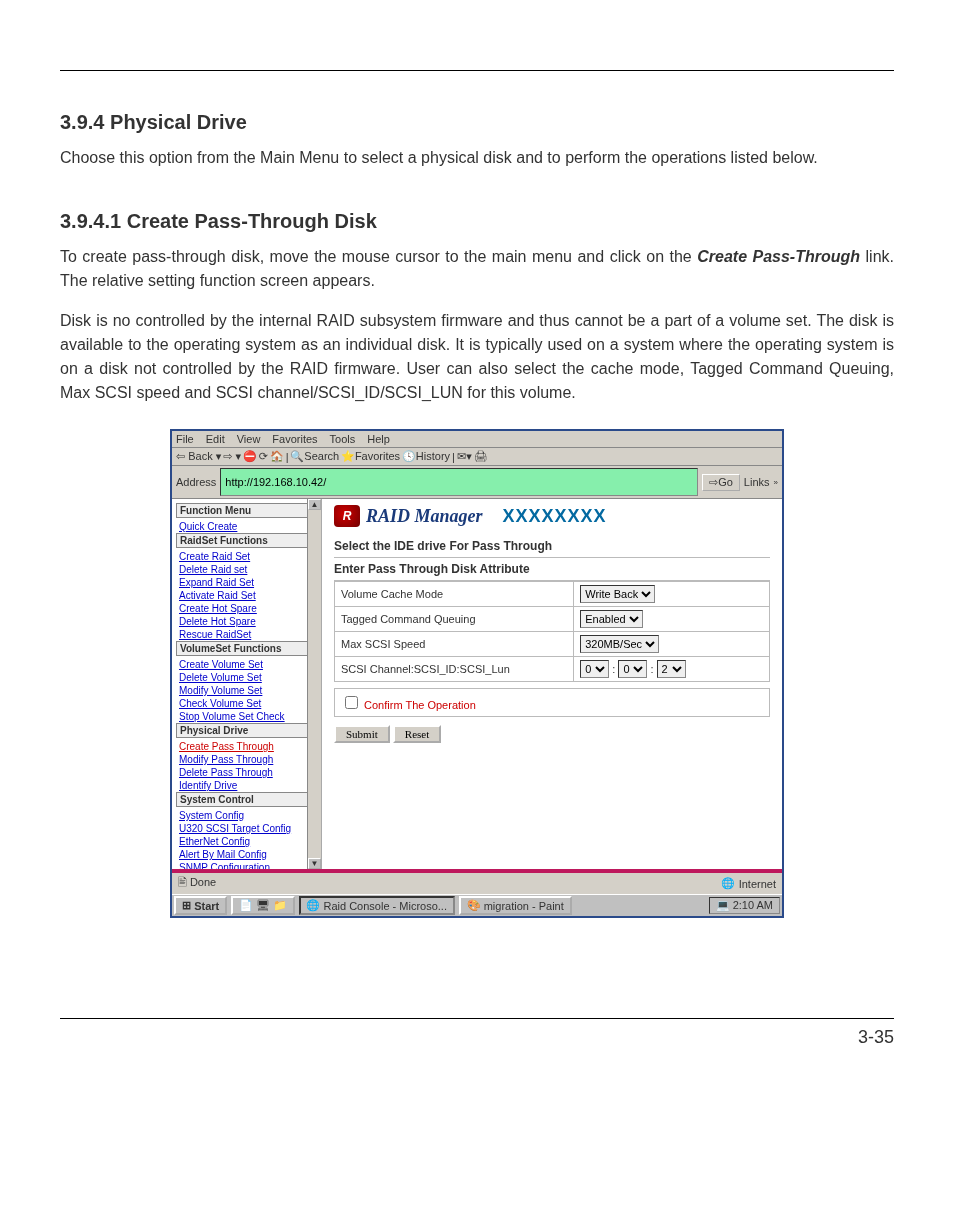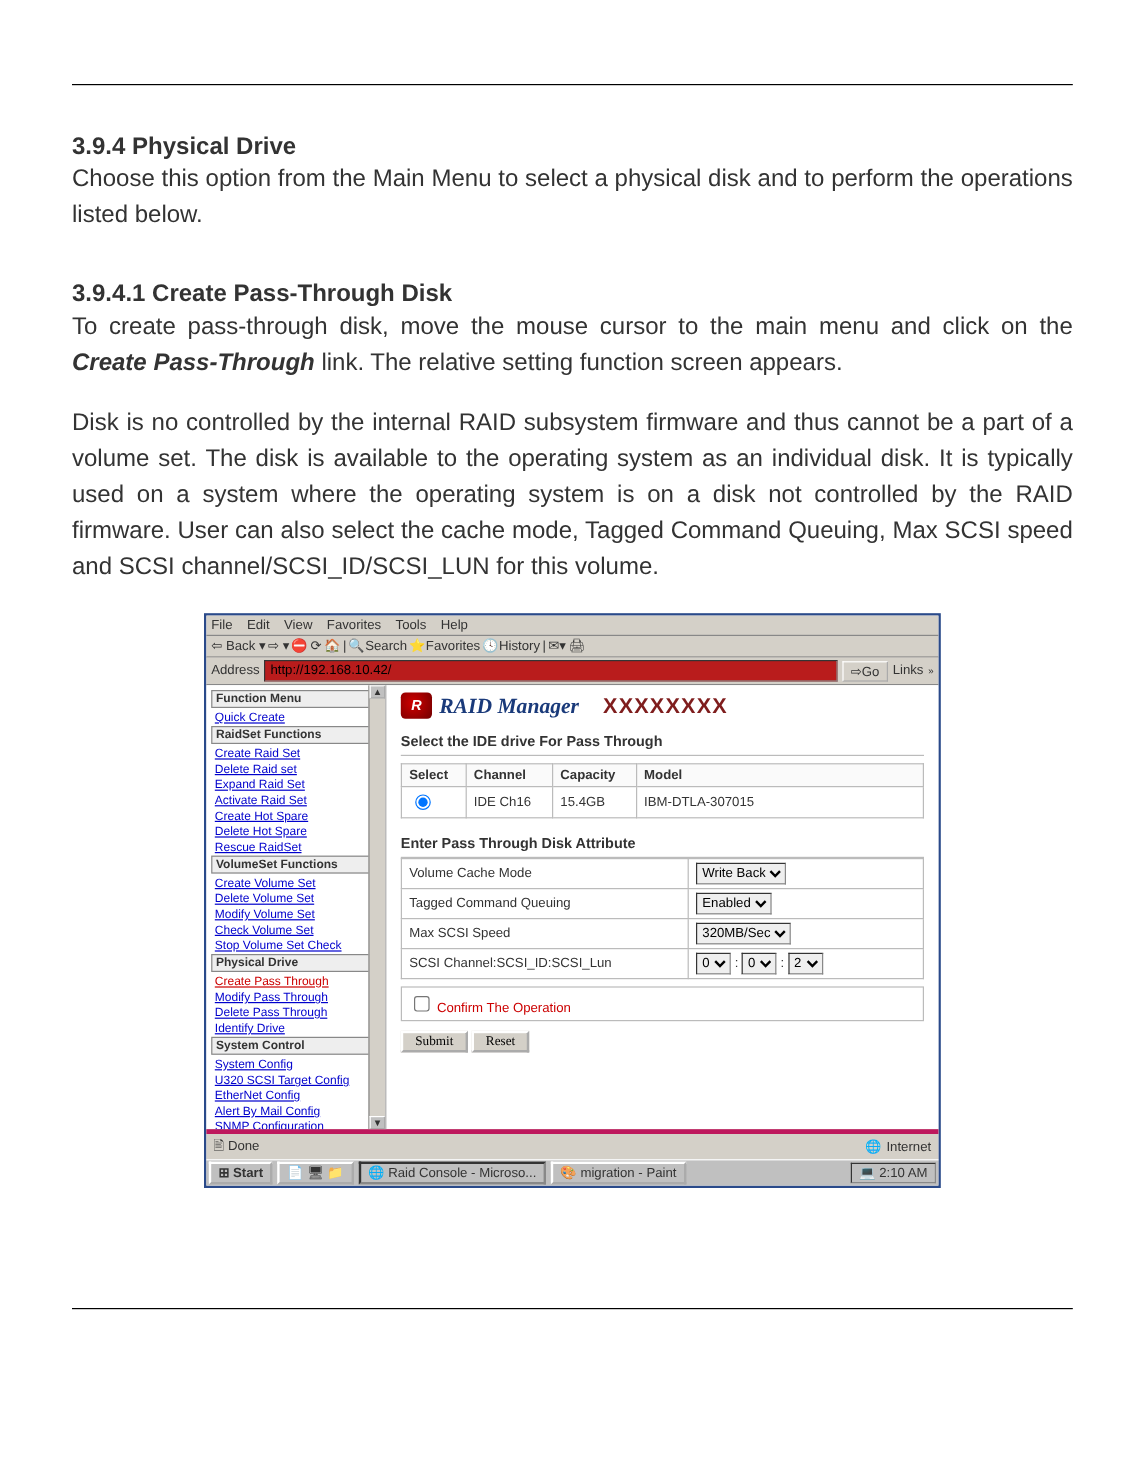--- a/index.html
+++ b/index.html
@@ -15,23 +15,23 @@
     margin-top: 70px;
     border: none;
     border-top: 1px solid #000;
   }
   .subhead {
     font-weight: bold;
     font-size: 20px;
     margin-top: 40px;
   }
   p.body {
-    font-size: 20px;
+    font-size: 16px;
     line-height: 1.5;
-    margin-top: 0;
+    margin-top: 12px;
     text-align: justify;
   }
   .bolditalic { font-weight: bold; font-style: italic; }
   .screenshot-wrap {
     width: 614px;
     margin: 24px auto 0 auto;
     border: 2px solid #2a4a8a;
     font-family: Tahoma, sans-serif;
     font-size: 11px;
   }
@@ -63,23 +63,23 @@
     display: flex; gap: 2px; align-items: center;
     border-bottom: 1px solid #888;
   }
   .addrbar {
     background: #d4d0c8;
     padding: 2px 4px;
     display: flex; gap: 4px; align-items: center;
     border-bottom: 1px solid #888;
   }
   .addrbar input {
-    flex: 1; height: 18px; font-size: 11px;
+    flex: 1; height: 28px; font-size: 11px;
     border: 1px inset #888; padding: 4px 4px;
-    background: #b91c1c;
+    background: #86efac;
   }
   .addrbar .go {
     background: #d4d0c8; border: 1px outset #fff;
     padding: 1px 6px;
   }
   .content-area {
     display: flex;
     background: #fff;
     height: 370px;
   }
@@ -135,21 +135,21 @@
     display: flex; align-items: center; justify-content: center;
     font-size: 12px;
   }
   .brand .raidm {
     font-size: 18px; font-weight: bold;
     color: #1a3a7a; font-style: italic;
     font-family: Georgia, serif;
   }
   .brand .xs {
     font-size: 18px; font-weight: bold;
-    color: #7f1d1d; margin-left: 14px;
+    color: #0369a1; margin-left: 14px;
     letter-spacing: 1px;
   }
   .sec-title {
     font-weight: bold; font-size: 12px;
     border-bottom: 1px solid #bbb;
     padding: 4px 0;
   }
   table.drive {
     width: 100%; border-collapse: collapse;
     margin: 6px 0 10px 0;
@@ -294,36 +294,20 @@
     </div>
 
     <div class="main-panel">
       <div class="brand">
         <div class="logo">R</div>
         <span class="raidm">RAID Manager</span>
         <span class="xs">XXXXXXXX</span>
       </div>
 
       <div class="sec-title">Select the IDE drive For Pass Through</div>
-      <table class="drive">
-        <tbody>
-            <tr>
-          <th>Select</th>
-          <th>Channel</th>
-          <th>Capacity</th>
-          <th style="width:55%">Model</th>
-        </tr>
-        <tr>
-          <td><input type="radio" checked="" style=""></td>
-          <td>IDE Ch16</td>
-          <td>15.4GB</td>
-          <td>IBM-DTLA-307015</td>
-        </tr>
-      </tbody>
-        </table>
 
       <div class="sec-title">Enter Pass Through Disk Attribute</div>
       <table class="attr">
         <tbody>
             <tr>
           <td style="width:55%">Volume Cache Mode</td>
           <td><select><option>Write Back</option></select></td>
         </tr>
         <tr>
           <td>Tagged Command Queuing</td>
@@ -368,13 +352,14 @@
     </div>
     <div class="task-btn raised">📄 🖥 📁</div>
     <div class="task-btn">🌐 <span>Raid Console - Microso...</span></div>
     <div class="task-btn raised">🎨 <span>migration - Paint</span></div>
     <div class="tray">💻 <span>2:10 AM</span></div>
   </div>
 </div>
 
 <div class="footer">
   <hr>
+  <div class="pg">3-35</div>
 </div>
 
 </body></html>

